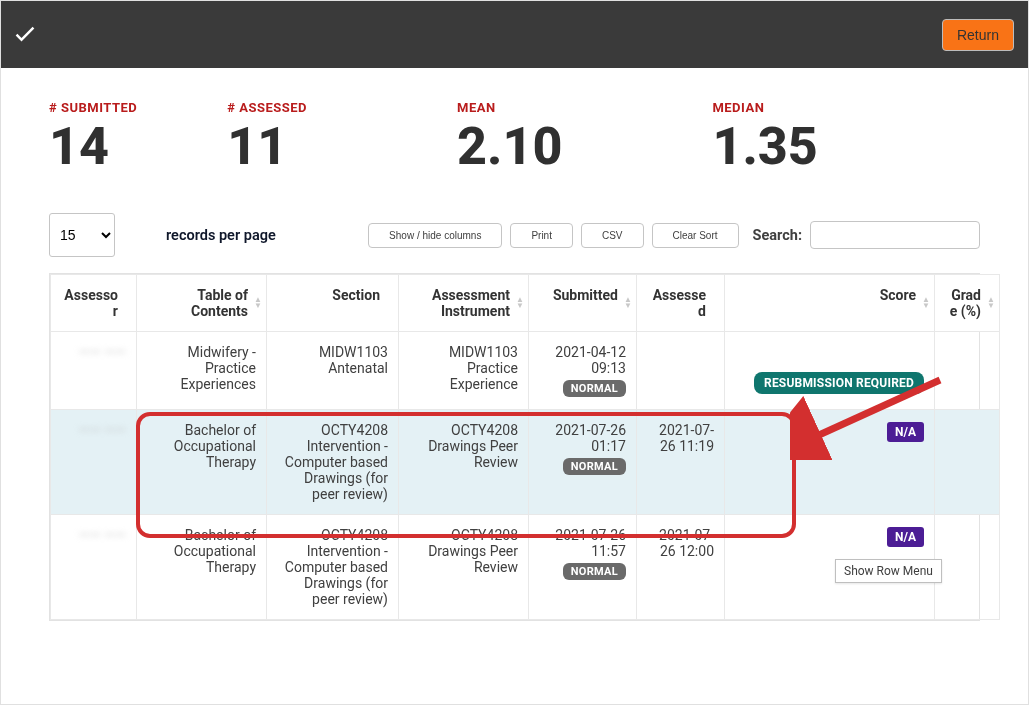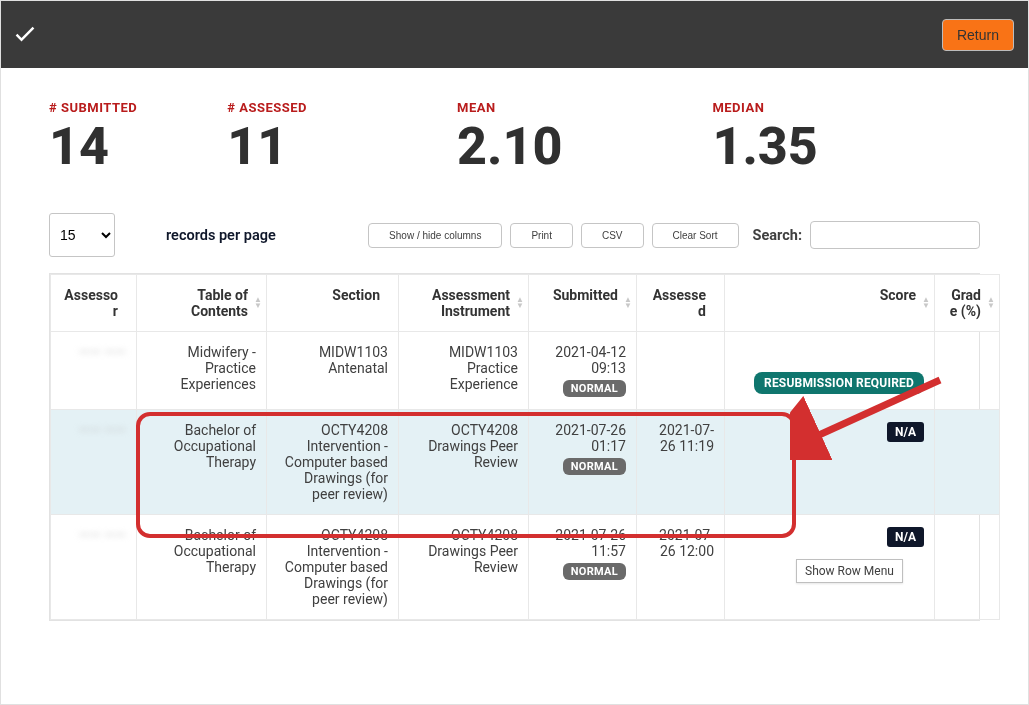--- a/index.html
+++ b/index.html
@@ -111,21 +111,21 @@
     color: #fff;
     font-size: 11px;
     font-weight: 700;
     padding: 2px 8px;
     border-radius: 6px;
     margin-top: 4px;
     letter-spacing: 0.3px;
   }
   .pill-na {
     display: inline-block;
-    background: #0f172a;
+    background: #4c1d95;
     color: #fff;
     font-size: 12px;
     font-weight: 700;
     padding: 3px 8px;
     border-radius: 3px;
   }
   .pill-resub {
     display: inline-block;
     background: #0f766e;
     color: #fff;
@@ -298,21 +298,21 @@
           <td>
             <span class="pill-na">N/A</span>
           </td>
           <td></td>
         </tr>
       </tbody>
     </table>
 
     <div class="red-highlight" style="left:86px; top:138px; width:660px; height:126px;"></div>
 
-    <div class="tooltip-box" style="left:746px; top:285px;">Show Row Menu</div>
+    <div class="tooltip-box" style="left:785px; top:285px;">Show Row Menu</div>
   </div>
 </div>
 
 <svg class="arrow-overlay" style="left:790px; top:370px; width:160px; height:90px;" viewBox="0 0 160 90">
   <defs>
     <marker id="ah" markerWidth="12" markerHeight="12" refX="2" refY="6" orient="auto">
       <path d="M0,0 L12,6 L0,12 Z" fill="#d32f2f"></path>
     </marker>
   </defs>
   <line x1="150" y1="10" x2="18" y2="70" stroke="#d32f2f" stroke-width="7" marker-end="url(#ah)"></line>

